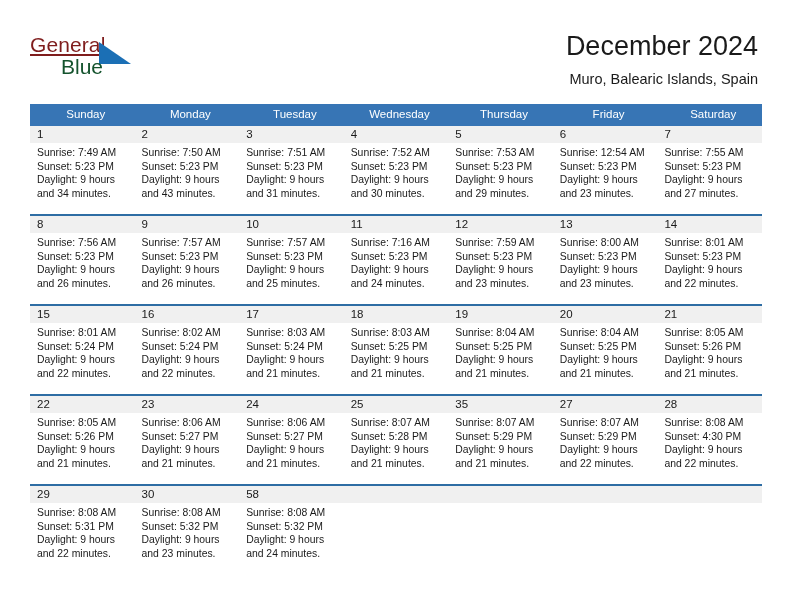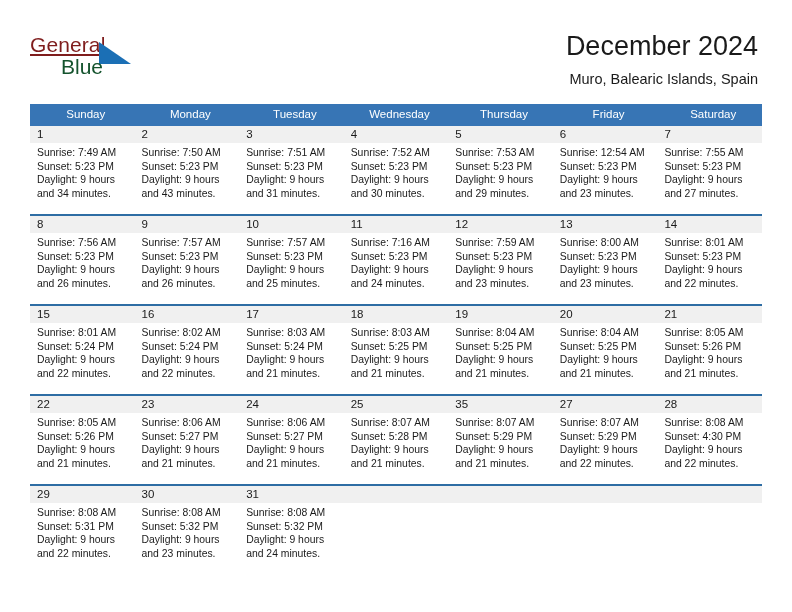--- a/index.html
+++ b/index.html
@@ -521,21 +521,21 @@
               <div class="cell-lines">
                 <div class="cell-line">Sunrise: 8:08 AM</div>
                 <div class="cell-line">Sunset: 5:32 PM</div>
                 <div class="cell-line">Daylight: 9 hours</div>
                 <div class="cell-line">and 23 minutes.</div>
               </div>
             </div>
           </td>
           <td>
             <div class="cell">
-              <div class="daynum-band">31</div>
+              <div class="daynum-band">58</div>
               <div class="cell-lines">
                 <div class="cell-line">Sunrise: 8:08 AM</div>
                 <div class="cell-line">Sunset: 5:32 PM</div>
                 <div class="cell-line">Daylight: 9 hours</div>
                 <div class="cell-line">and 24 minutes.</div>
               </div>
             </div>
           </td>
           <td>
             <div class="cell empty">

